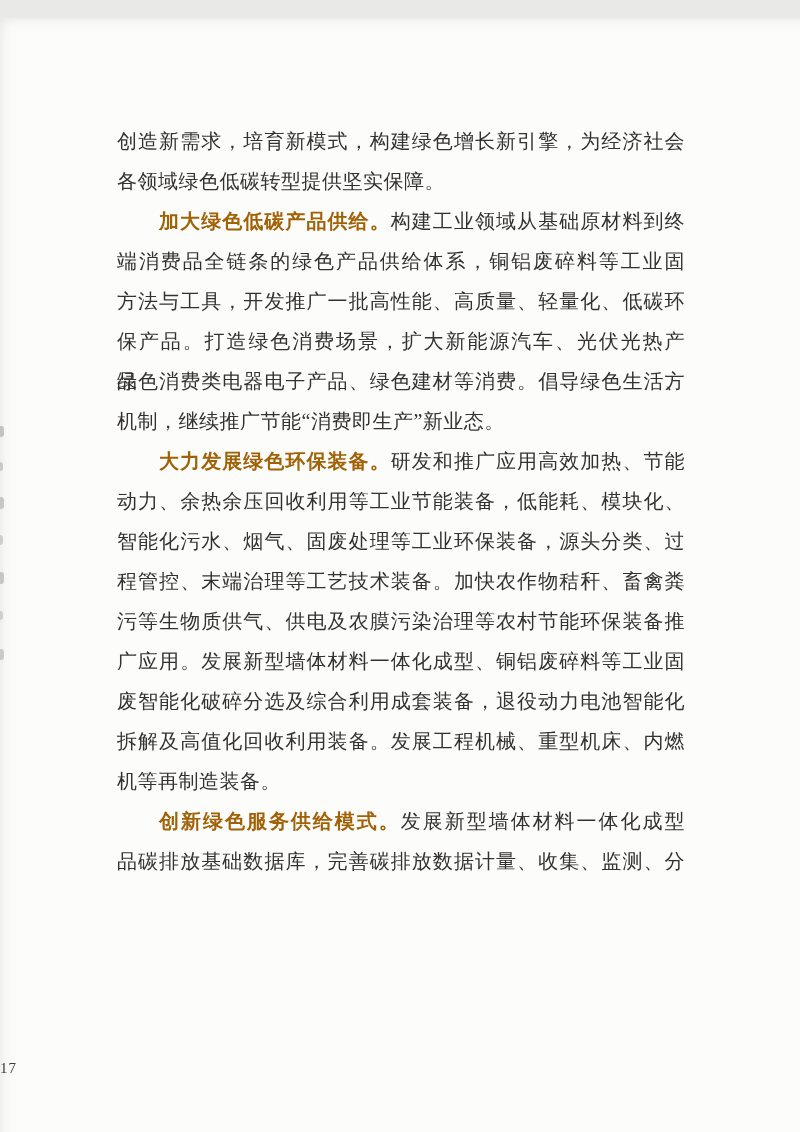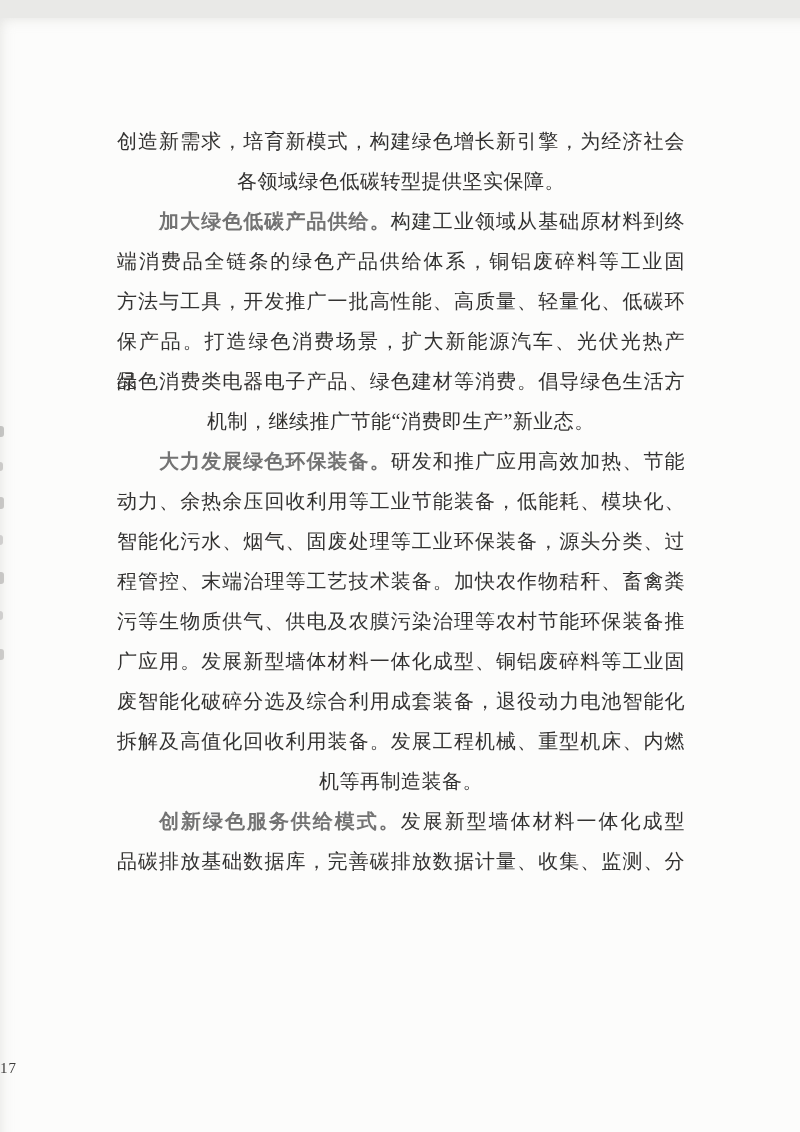--- a/index.html
+++ b/index.html
@@ -30,28 +30,28 @@
     font-size: 20px;
     color: #333231;
     letter-spacing: 0.5px;
     white-space: normal;
   }
   .line.justified {
     text-align: justify;
     text-align-last: justify;
   }
   .line.leftal {
-    text-align: center;
+    text-align: left;
   }
   .line.indent {
     padding-left: 42px;
   }
   .seg-bold {
     font-weight: bold;
-    color: #737373;
+    color: #a16207;
   }
   .seg-normal {
     font-weight: normal;
   }
   .page-number {
     position: absolute;
     left: 0;
     top: 1042px;
     width: 100%;
     font-size: 15px;

